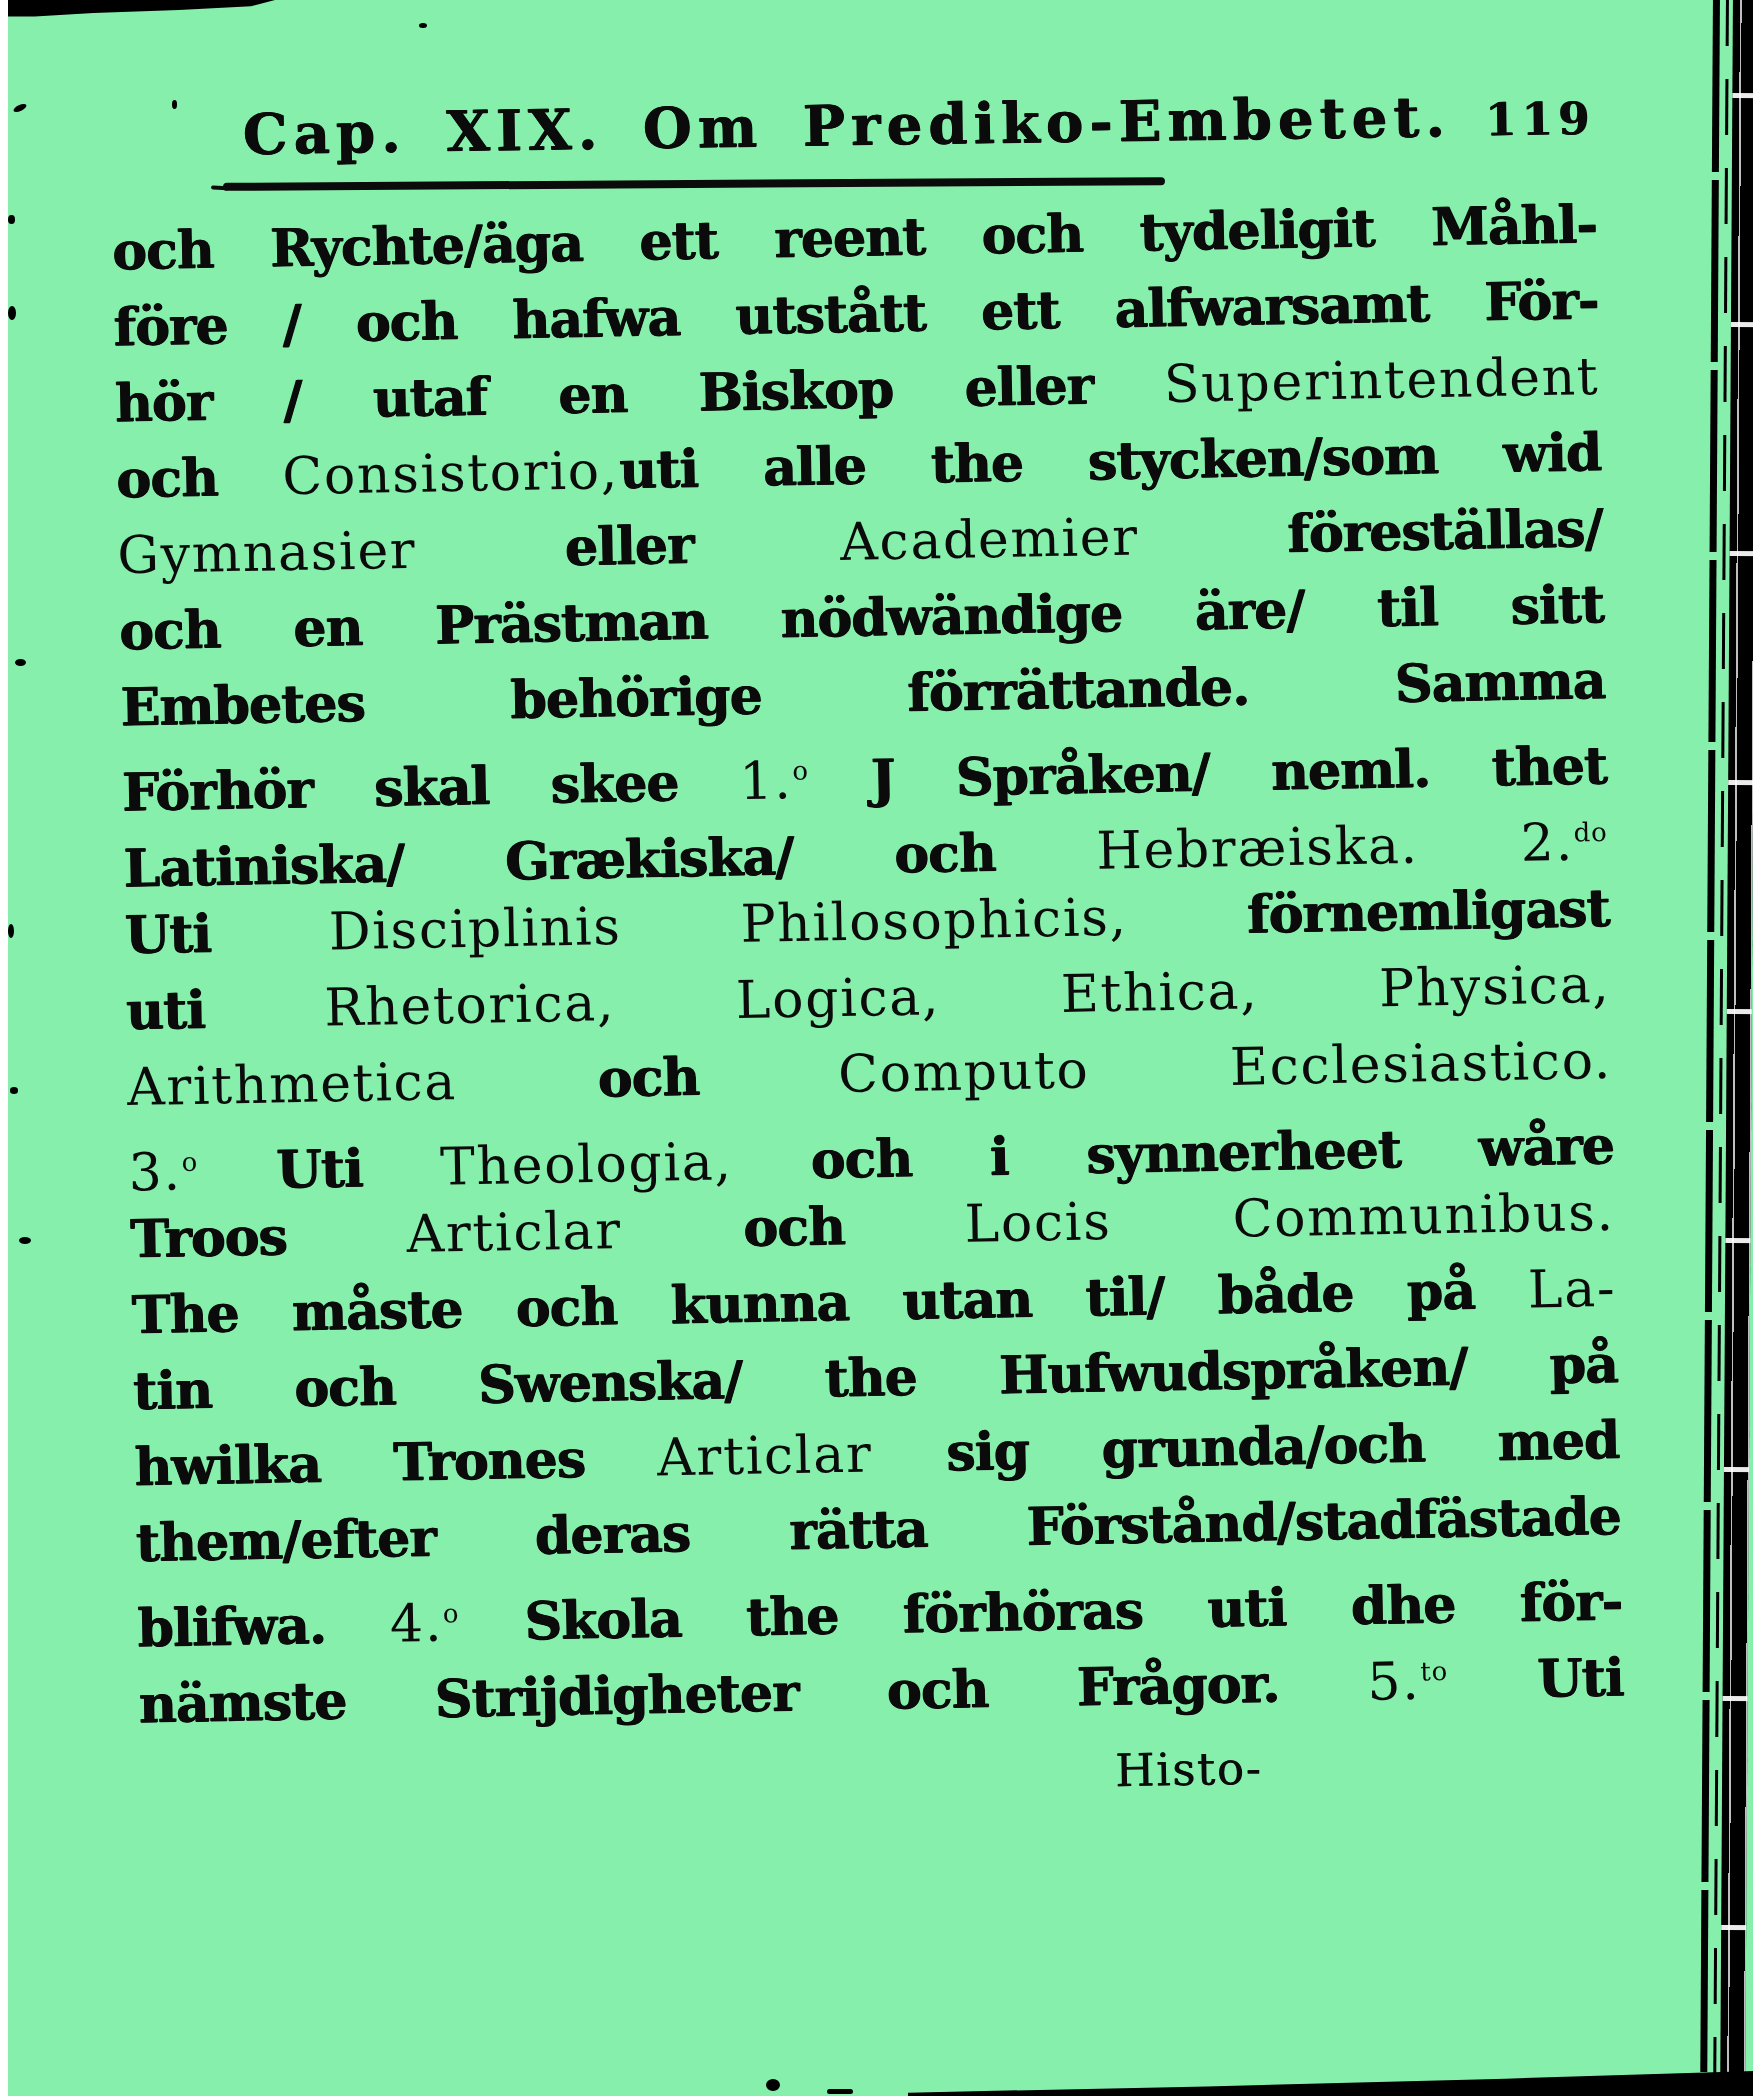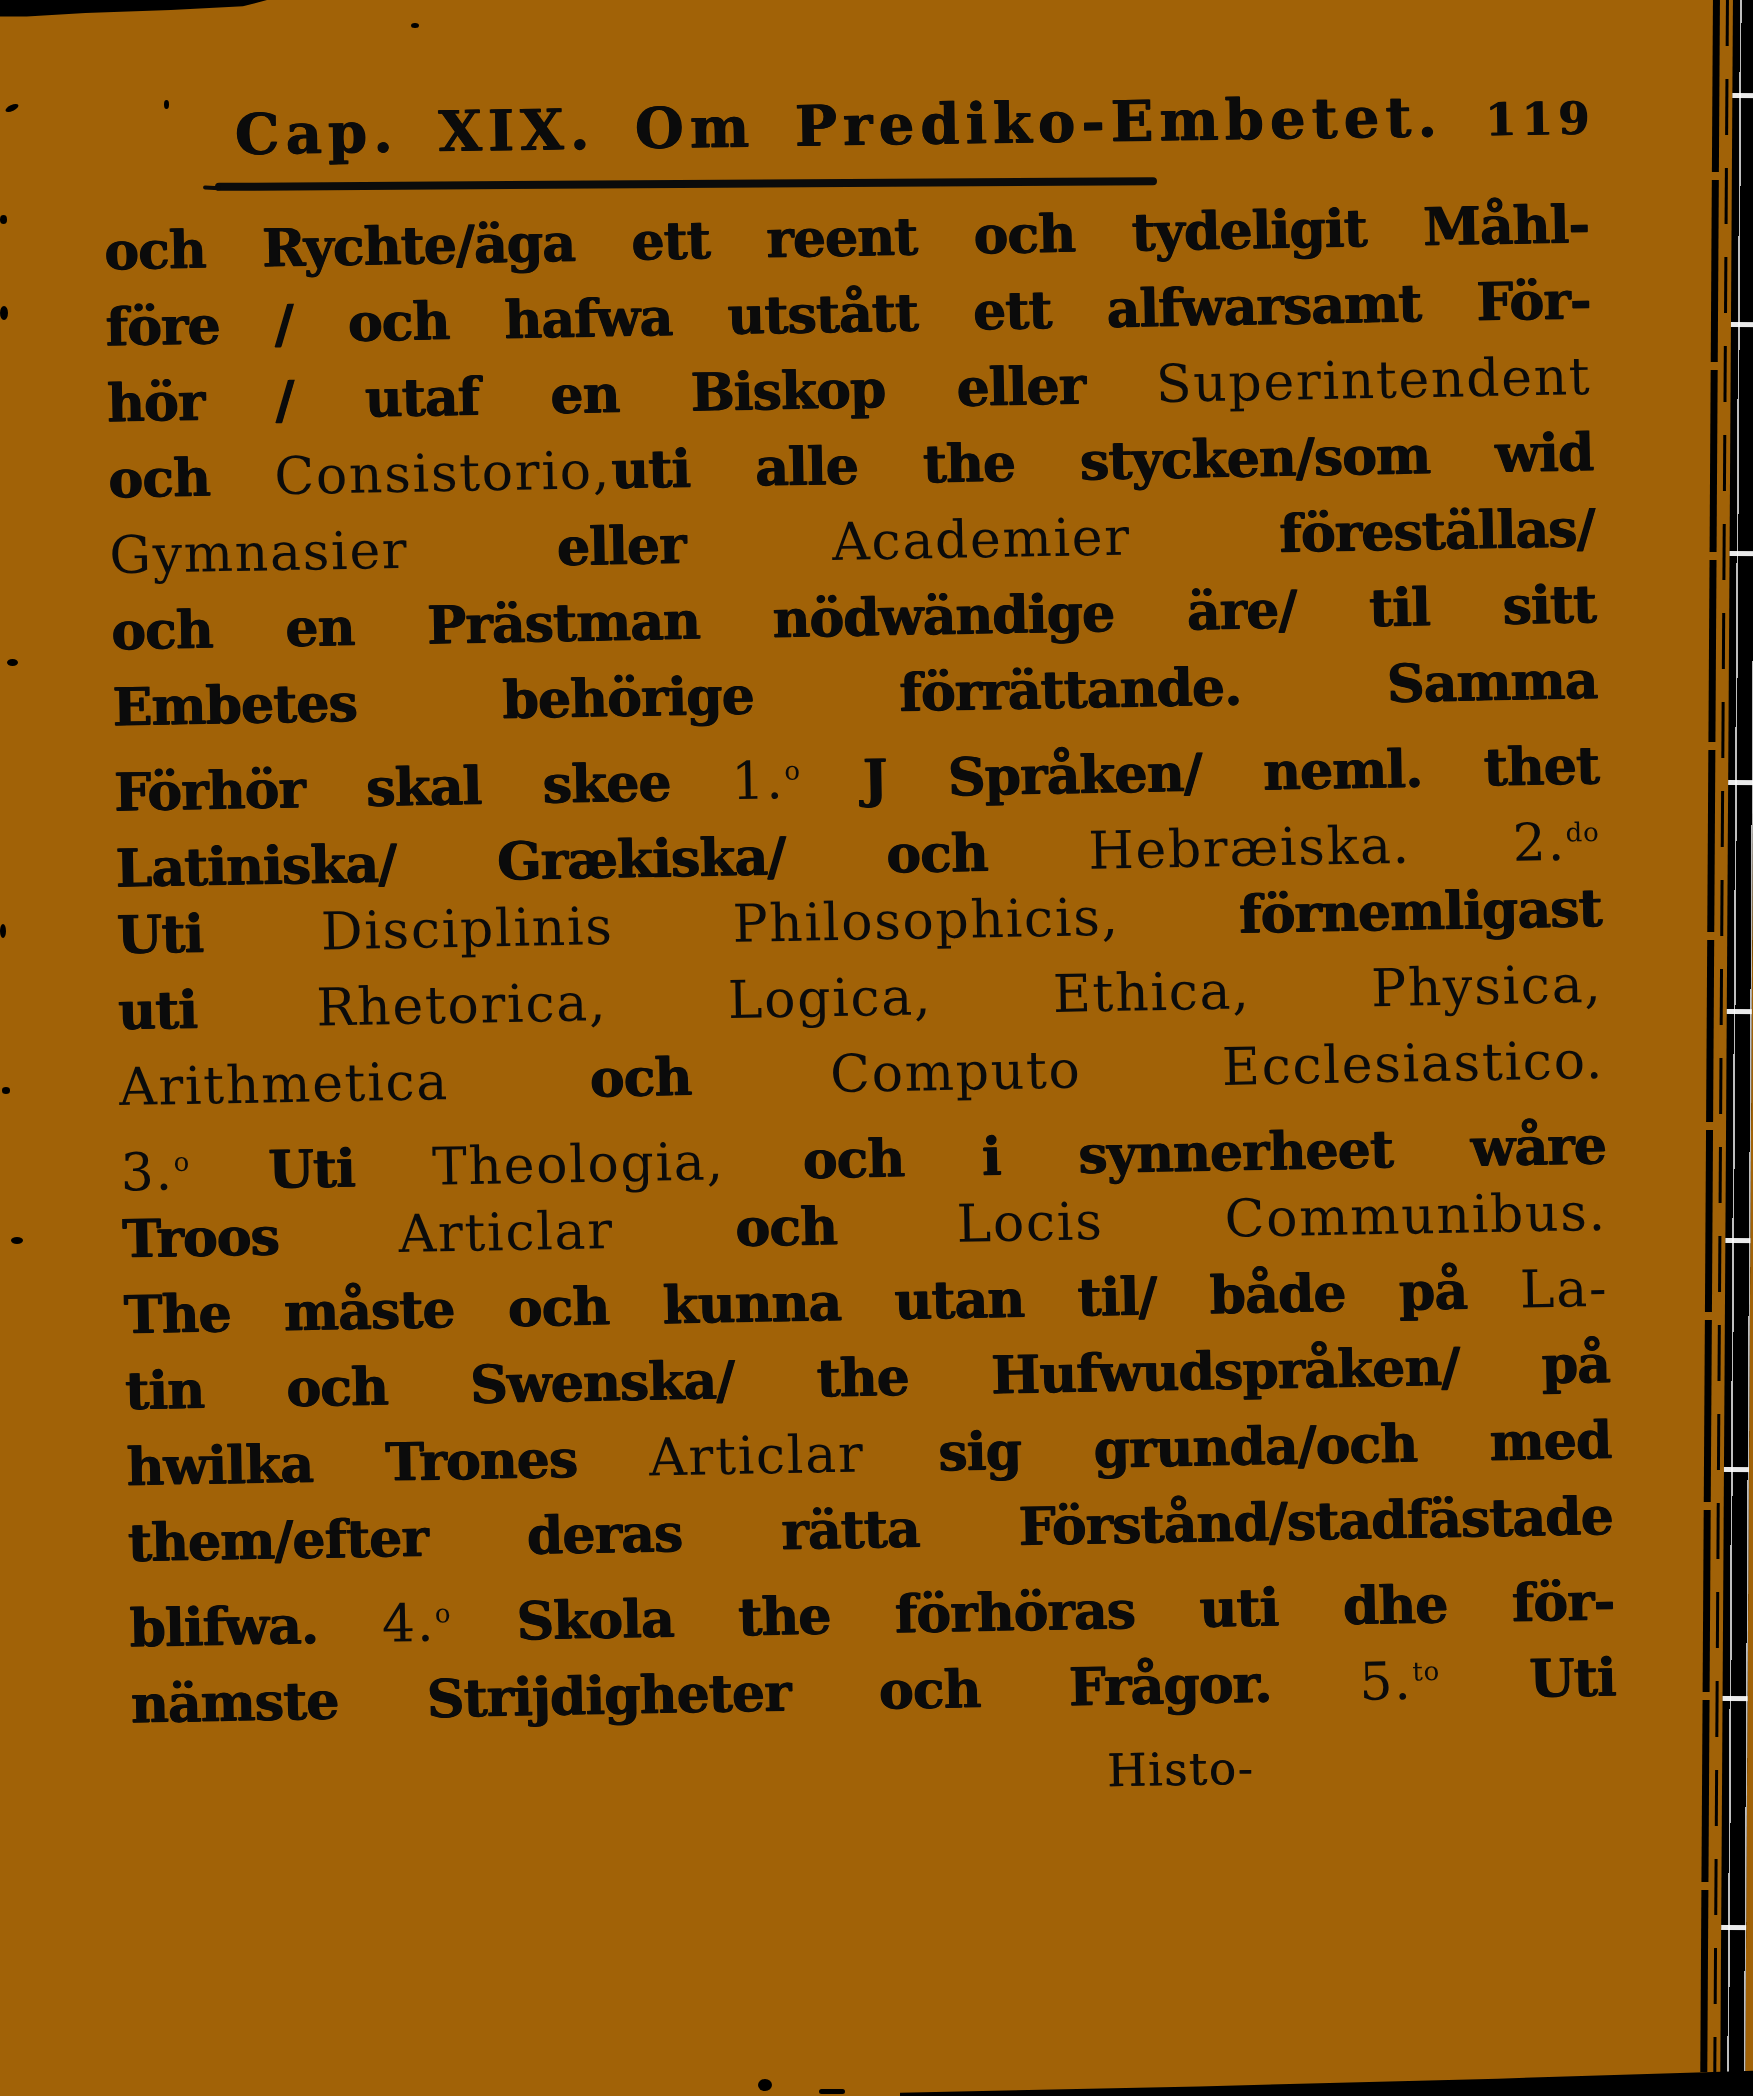--- a/index.html
+++ b/index.html
@@ -1,21 +1,21 @@
 <!DOCTYPE html>
 <html style="font-size:14px"><head>
 <meta charset="utf-8">
 <style>
   html,body{margin:0;padding:0;}
   body{
     width:1754px;height:2096px;position:relative;overflow:hidden;
     background:#ffffff;color:#0b0b0b;
     font-family:"DejaVu Serif", serif;
   }
-  .page{position:absolute;inset:0;background:#a16207;}
+  .page{position:absolute;inset:0;background:#86efac;margin-left:8px;}
 
   
   .header-row{
     position:absolute;left:234px;right:160px;top:101px;
     display:flex;justify-content:space-between;align-items:baseline;
     transform:rotate(-0.85deg);transform-origin:0 0;
   }
   .chapter{
     font-size:56px;font-weight:bold;letter-spacing:6.1px;word-spacing:14px;
     text-shadow:1px 0 currentColor, 0.4px 0.4px currentColor;

